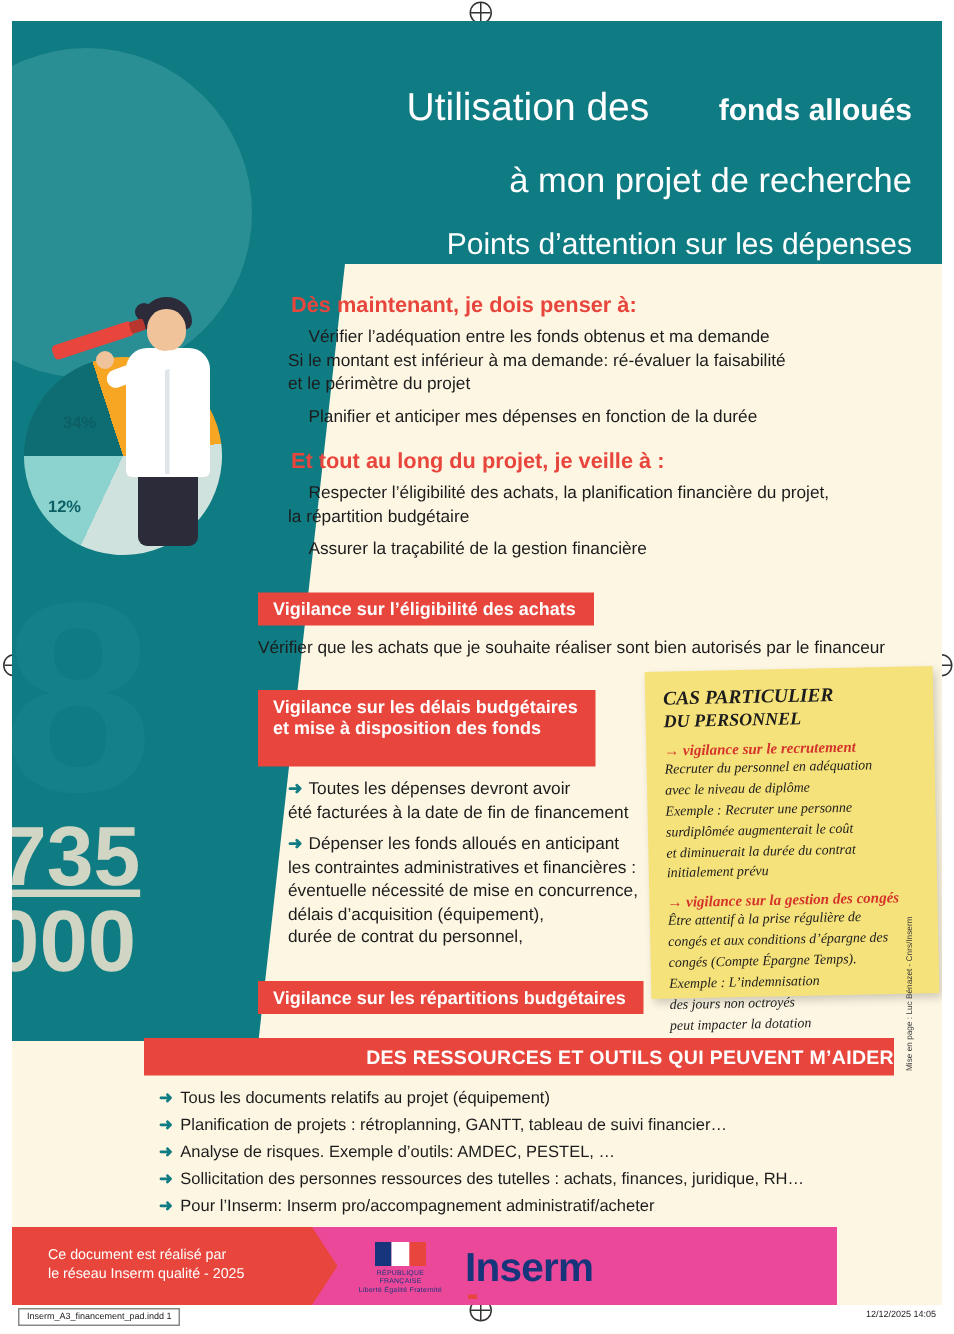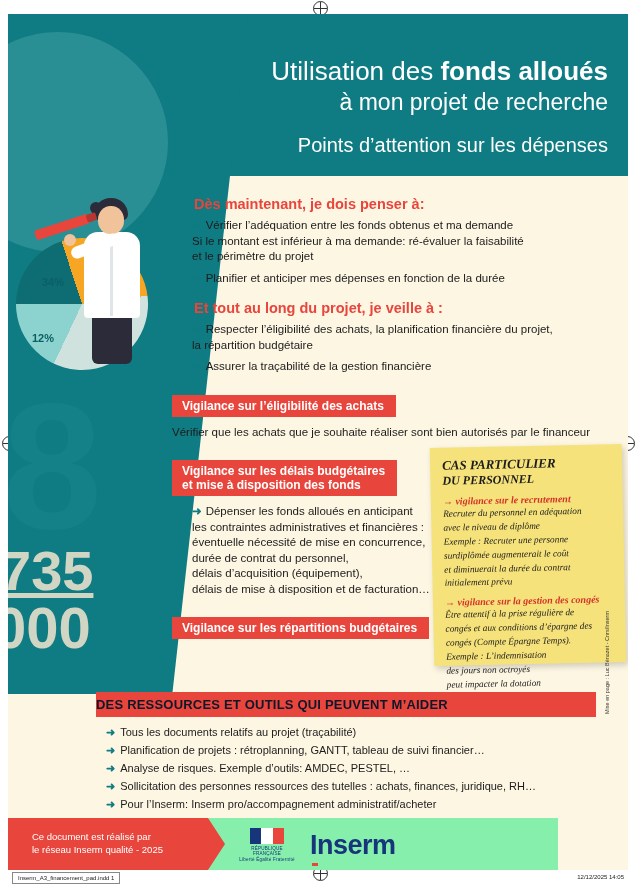--- a/index.html
+++ b/index.html
@@ -76,38 +76,38 @@
   .sci .coat:after{content:"";position:absolute;left:26px;top:2px;width:3px;height:82px;background:#dfe5e8;}
   .sci .legs{position:absolute;left:32px;top:120px;width:40px;height:52px;background:#2b2b3a;border-radius:4px 4px 6px 6px;}
   .sci .arm{position:absolute;left:10px;top:48px;width:50px;height:12px;background:#ffffff;border-radius:8px;transform:rotate(-20deg);}
   .sci .hand{position:absolute;left:4px;top:42px;width:12px;height:12px;border-radius:50%;background:#f0c39a;}
   .sci .marker{position:absolute;left:-26px;top:30px;width:56px;height:10px;background:#e8453c;border-radius:3px;transform:rotate(-18deg);}
   .sci .marker:after{content:"";position:absolute;right:-8px;top:1px;width:10px;height:8px;background:#b8362f;border-radius:2px;}
 
   
   .title-wrap{position:absolute;left:150px;top:44px;width:450px;text-align:right;color:#ffffff;}
   .t1{font-size:26px;line-height:1.05;}
-  .t1 b{font-size:26px;font-weight:bold;}
-  .t2{font-size:23px;margin-top:4px;}
+  .t1 b{font-size:20px;font-weight:bold;margin-left:39px;}
+  .t2{font-size:23px;margin-top:22px;}
   .t3{font-size:20px;margin-top:18px;}
 
   
   .content{position:absolute;left:150px;top:182px;width:470px;}
   .h-red{color:#e8453c;font-size:14.5px;font-weight:bold;margin:0 0 6px 36px;}
   .h-red.second{margin-top:14px;margin-left:36px;}
   .bullet{position:relative;font-size:11.5px;color:#1c1c1c;line-height:1.35;margin:0 6px 6px 34px;}
   .bullet .arw{color:#0f7b82;font-weight:bold;margin-right:4px;}
   .bullet .cont{display:block;}
 
   .band{
     display:inline-block;background:#e8453c;color:#fff;font-weight:bold;
     font-size:12px;padding:4px 12px 4px 10px;margin:14px 0 8px 14px;
     position:relative;
   }
-  .band.two-line{padding-bottom:4px;}
+  .band.two-line{padding-bottom:19px;}
   .band:after{
     content:"";position:absolute;right:-11px;top:0;border-style:solid;
     border-width:0 0 0 0;
   }
 
   
   .note{
     position:absolute;left:424px;top:432px;width:192px;height:218px;
     background:#f6e27a;
     transform:rotate(-1.2deg);
@@ -117,33 +117,33 @@
   .note h4{margin:0;font-size:13px;font-weight:bold;font-style:italic;color:#1c1c1c;font-family:"Liberation Serif",serif;}
   .note .sub{font-size:12px;font-style:italic;font-weight:bold;font-family:"Liberation Serif",serif;}
   .note .red{color:#d4332b;font-size:10px;font-style:italic;font-weight:bold;margin-top:7px;font-family:"Liberation Serif",serif;}
   .note p{margin:2px 0 0;font-size:9.3px;font-style:italic;line-height:1.28;font-family:"Liberation Serif",serif;}
 
   
   .res{
     position:absolute;left:88px;top:678px;width:500px;
   }
   .res-head{
-    background:#e8453c;color:#0f172a;font-weight:bold;font-size:13px;
-    text-align:left;padding:5px 0;letter-spacing:.2px;
+    background:#e8453c;color:#ffffff;font-weight:bold;font-size:13px;
+    text-align:right;padding:5px 0;letter-spacing:.2px;
   }
   .res-body{padding:8px 6px 2px 10px;}
   .res-line{font-size:11px;color:#1c1c1c;line-height:1.45;margin:0 0 2px 0;}
   .res-line .arw{color:#0f7b82;font-weight:bold;margin-right:5px;}
   .res-note{font-size:11px;color:#0f7b82;font-weight:bold;font-style:italic;margin-top:5px;}
   .res-note .mag{margin-right:4px;}
   .res-note .plain{color:#1c1c1c;font-weight:normal;font-style:italic;}
 
   
   .footer{
-    position:absolute;left:8px;top:818px;width:550px;height:52px;background:#86efac;
+    position:absolute;left:8px;top:818px;width:550px;height:52px;background:#ec4899;
   }
   .footer-red{
     position:absolute;left:0;top:0;width:200px;height:52px;background:#e8453c;
     color:#fff;font-size:9.5px;line-height:1.35;padding:13px 10px 0 24px;box-sizing:border-box;
   }
   .footer-red:after{
     content:"";position:absolute;right:-17px;top:0;width:0;height:0;
     border-top:26px solid transparent;border-bottom:26px solid transparent;border-left:17px solid #e8453c;
   }
   .marianne{
@@ -246,28 +246,31 @@
       </div>
 
       <div class="band">Vigilance sur l’éligibilité des achats</div>
       <div class="bullet" style="margin-left:14px;">Vérifier que les achats que je souhaite réaliser sont bien autorisés par le financeur</div>
 
       <div class="band two-line">
         <div>Vigilance sur les délais budgétaires</div>
         <div>et mise à disposition des fonds</div>
       </div>
 
+      <div class="bullet">
+        <span class="arw">➜</span><span>Toutes les dépenses devront avoir</span>
+        <span class="cont">été facturées à la date de fin de financement</span>
+      </div>
 
       <div class="bullet">
         <span class="arw">➜</span><span>Dépenser les fonds alloués en anticipant</span>
         <span class="cont">les contraintes administratives et financières :</span>
         <span class="cont">éventuelle nécessité de mise en concurrence,</span>
+        <span class="cont">délais d’acquisition (équipement),</span>
         <span class="cont">durée de contrat du personnel,</span>
-        <span class="cont">délais d’acquisition (équipement),</span>
-        <span class="cont">délais de mise à disposition et de facturation…</span>
       </div>
 
       <div class="band">Vigilance sur les répartitions budgétaires</div>
 
 
     </div>
 
     <div class="note">
       <div class="note-inner">
         <h4>CAS PARTICULIER</h4>
@@ -288,21 +291,21 @@
         <p>Exemple : L’indemnisation</p>
         <p>des jours non octroyés</p>
         <p>peut impacter la dotation</p>
         <p>de la structure</p>
       </div>
     </div>
 
     <div class="res">
       <div class="res-head">DES RESSOURCES ET OUTILS QUI PEUVENT M’AIDER</div>
       <div class="res-body">
-        <div class="res-line"><span class="arw">➜</span><span>Tous les documents relatifs au projet (traçabilité)</span></div>
+        <div class="res-line"><span class="arw">➜</span><span>Tous les documents relatifs au projet (équipement)</span></div>
         <div class="res-line"><span class="arw">➜</span><span>Planification de projets : rétroplanning, GANTT, tableau de suivi financier…</span></div>
         <div class="res-line"><span class="arw">➜</span><span>Analyse de risques. Exemple d’outils: AMDEC, PESTEL, …</span></div>
         <div class="res-line"><span class="arw">➜</span><span>Sollicitation des personnes ressources des tutelles : achats, finances, juridique, RH…</span></div>
         <div class="res-line"><span class="arw">➜</span><span>Pour l’Inserm: Inserm pro/accompagnement administratif/acheter</span></div>
 
         <div class="res-note"><span class="mag">🔍</span><span>Affiche du RIQ :</span> <span class="plain">« Avant d’acheter un équipement, comment bien cerner son besoin ? »</span></div>
         <div class="res-note"><span class="mag">🔍</span><span>Guide RIQ/DIS :</span> <span class="plain">« Guide de traçabilité des données de la recherche »</span></div>
       </div>
     </div>
 

